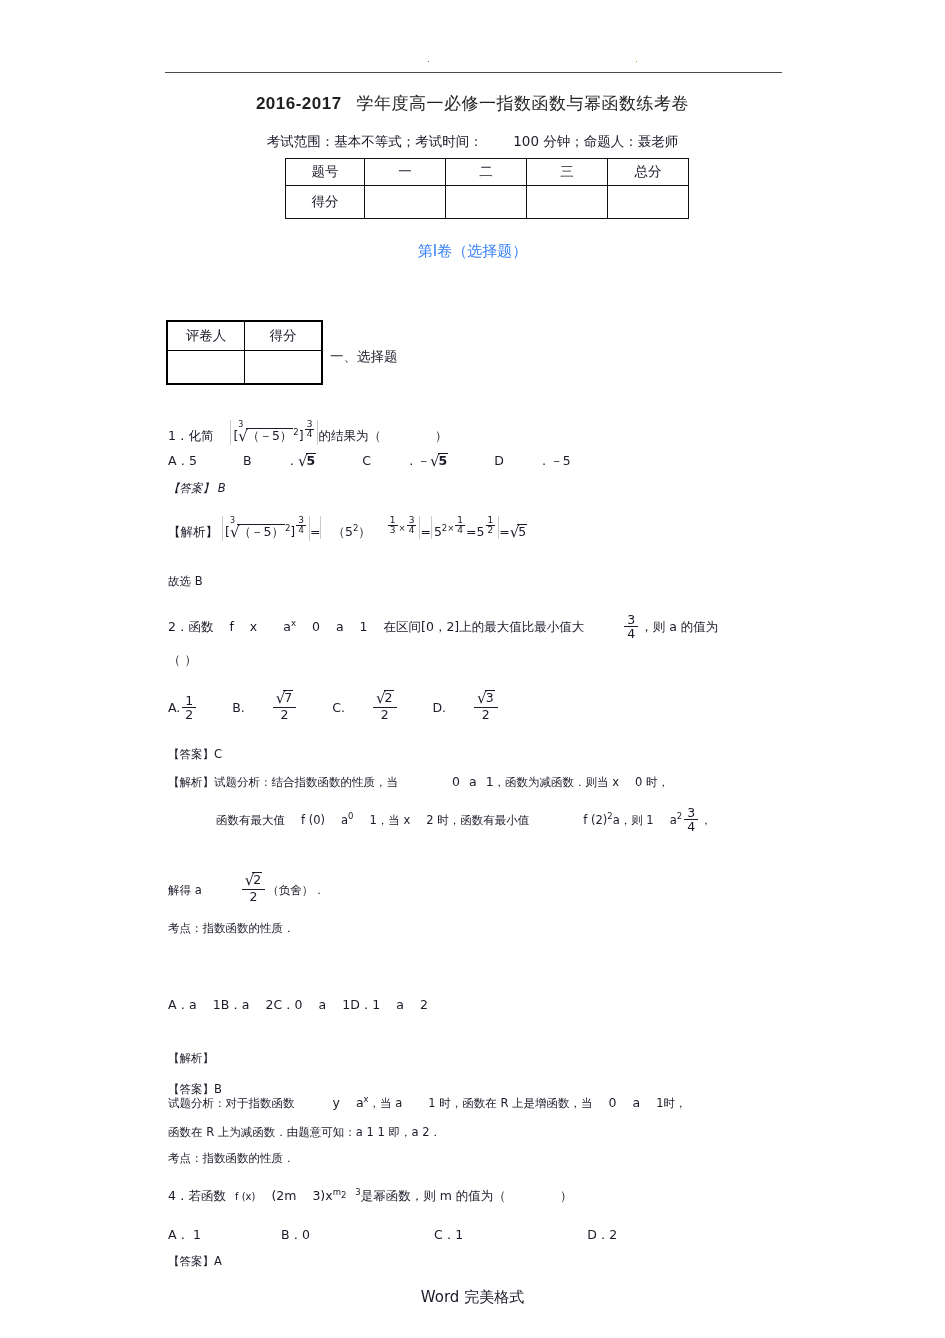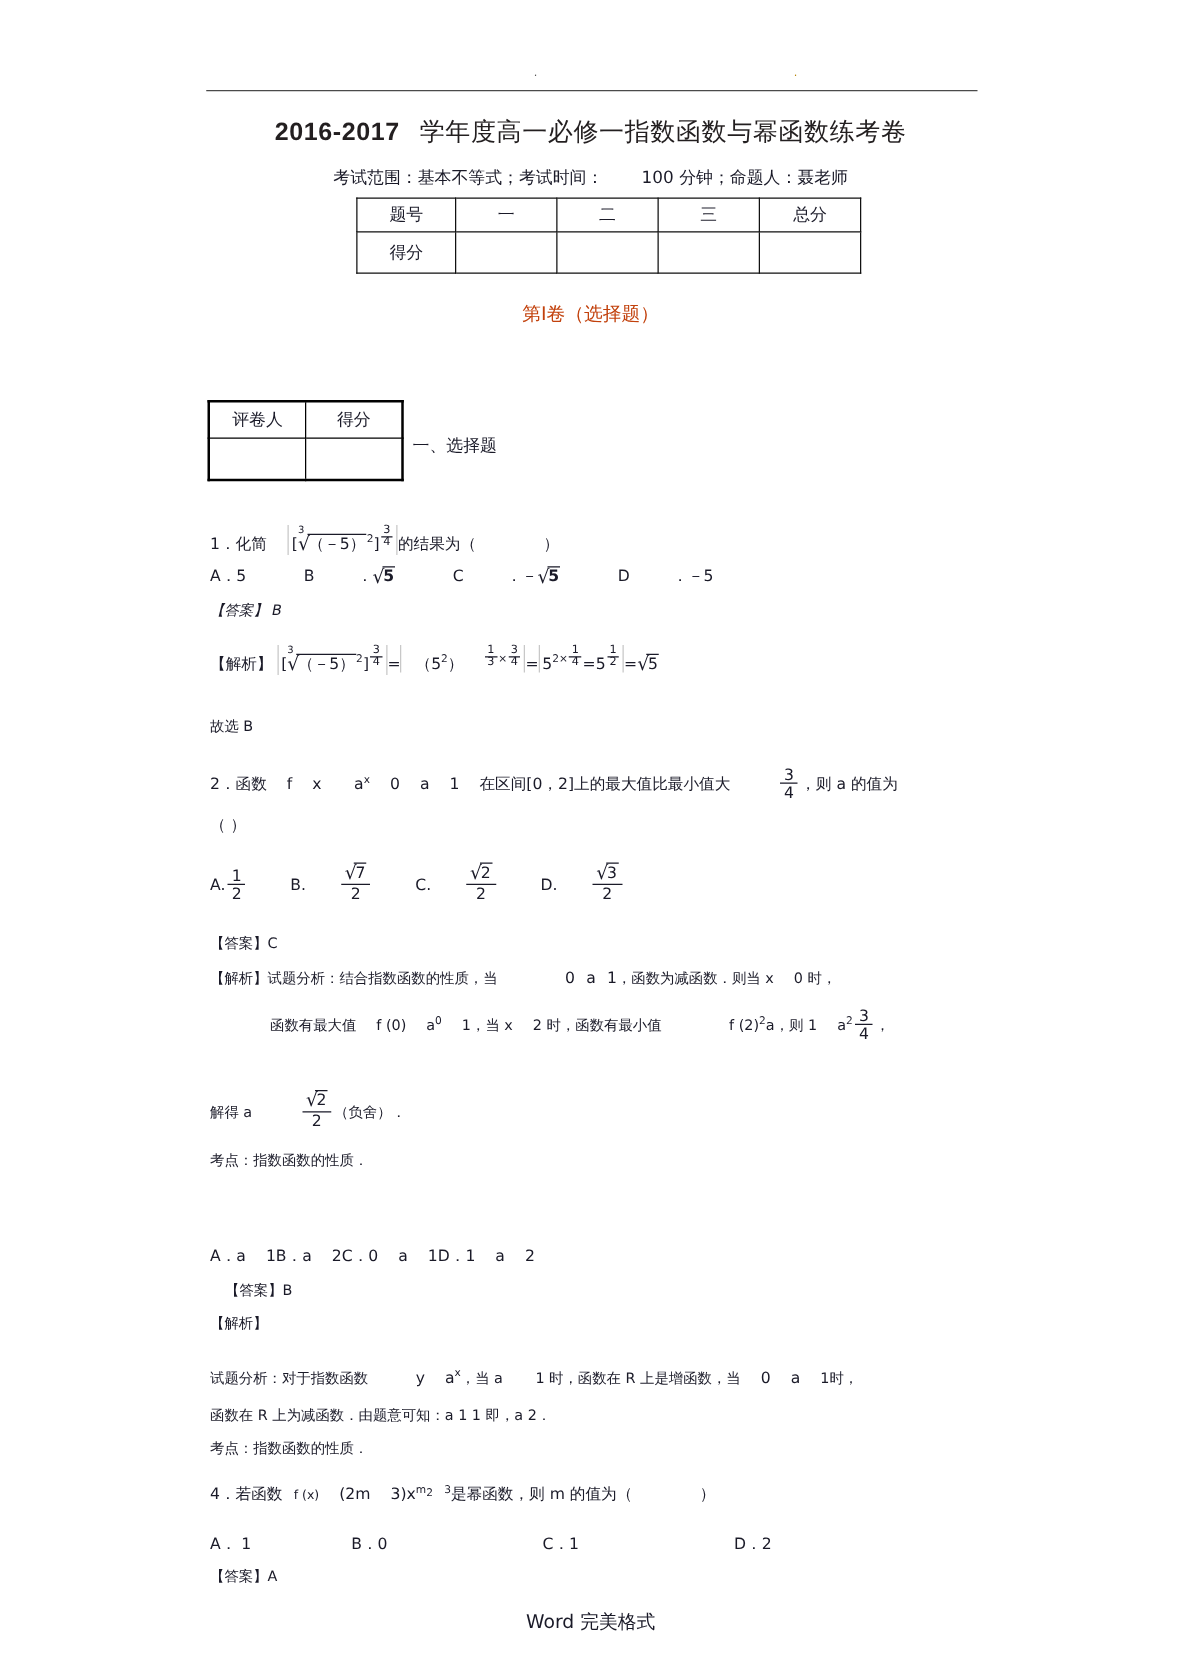--- a/index.html
+++ b/index.html
@@ -16,21 +16,21 @@
   
   .hdr-dots{position:absolute;left:140px;top:55px;width:680px;height:12px;}
   .hdr-dots span{position:absolute;font-size:9px;line-height:9px;color:#555;}
   .hdr-rule{position:absolute;left:165px;top:72px;width:617px;height:0;
             border-top:1.6px solid #4a4a4a;}
 
   
   .title{
     position:absolute;left:0;top:92px;width:945px;
     text-align:center;
-    font-size:20px;letter-spacing:.5px;
+    font-size:17px;letter-spacing:.5px;
     color:#231f20;
     white-space:nowrap;
   }
   .title .yr{font-family:"Liberation Sans",sans-serif;font-weight:600;}
 
   .subtitle{
     position:absolute;left:0;top:133px;width:945px;
     text-align:center;font-size:13.5px;color:#1a1a28;white-space:nowrap;
   }
   .subtitle .sp{display:inline-block;width:22px;}
@@ -43,21 +43,21 @@
     font-size:13.5px;color:#1a1a28;
   }
   #score-table{left:285px;top:158px;}
   #score-table td{width:78px;height:24px;}
   #score-table td.first{width:76px;}
   #score-table tr.r2 td{height:30px;}
 
   
   .juan{
     position:absolute;left:0;top:242px;width:945px;
-    text-align:center;font-size:15px;color:#c2410c;
+    text-align:center;font-size:15px;color:#3b82f6;
   }
 
   
   #grader-table{left:166px;top:320px;border:2px solid #000;}
   #grader-table td{width:74px;height:26px;font-size:13.5px;border:1px solid #000;}
   #grader-table tr.r2 td{height:30px;}
   .sel-head{position:absolute;left:330px;top:348px;font-size:13.5px;}
 
   
   .ln{position:absolute;font-size:12.5px;color:#1a1a28;white-space:nowrap;line-height:1.1;}
@@ -212,21 +212,21 @@
     <span>解得 a</span><span class="gap g4"></span><span class="frac"><span class="n"><span class="radsym">√</span><span class="radbar">2</span></span><span class="d">2</span></span><span>（负舍）．</span>
   </div>
 
   <div class="ln sm" style="left:168px;top:922px;">考点：指数函数的性质．</div>
 
 
   <div class="ln" style="left:168px;top:998px;">
     <span>A．a</span><span class="gap g2"></span><span>1</span><span>B．a</span><span class="gap g2"></span><span>2</span><span>C．0</span><span class="gap g2"></span><span>a</span><span class="gap g2"></span><span>1</span><span>D．1</span><span class="gap g2"></span><span>a</span><span class="gap g2"></span><span>2</span>
   </div>
 
-  <div class="ln sm" style="left:168px;top:1026px;margin-left:12px;">
+  <div class="ln sm" style="left:168px;top:1083px;">
     <span>【答案】</span><span>B</span>
   </div>
   <div class="ln sm" style="left:168px;top:1052px;">【解析】</div>
 
   <div class="ln sm" style="left:168px;top:1095px;">
     <span>试题分析：对于指数函数</span><span class="gap g4"></span><span style="font-size:12.5px;">y</span><span class="gap g2"></span><span style="font-size:12.5px;">a</span><sup class="ex">x</sup><span>，当 a</span><span class="gap g3"></span><span>1 时，函数在 R 上是增函数，当</span><span class="gap g2"></span><span style="font-size:12.5px;">0</span><span class="gap g2"></span><span style="font-size:12.5px;">a</span><span class="gap g2"></span><span>1时，</span>
   </div>
   <div class="ln sm" style="left:168px;top:1126px;">函数在 R 上为减函数．由题意可知：a 1    1 即，a 2．</div>
   <div class="ln sm" style="left:168px;top:1152px;">考点：指数函数的性质．</div>
 

